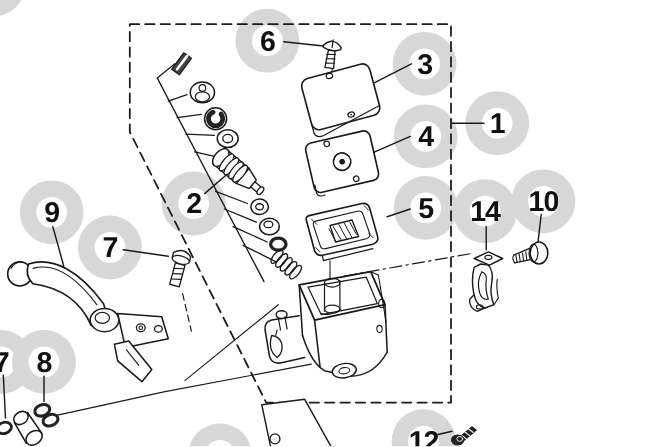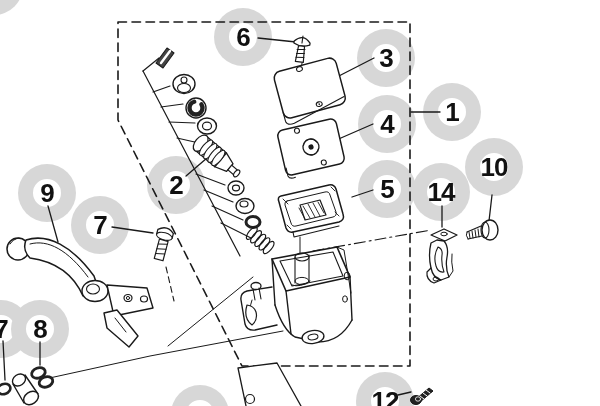--- a/index.html
+++ b/index.html
@@ -41,21 +41,21 @@
       </div>
       <div class="callout" style="left: 358px; top: 160px;">
         <span class="callout-num">5</span>
       </div>
       <div class="callout" style="left: 18px; top: 164px;">
         <span class="callout-num">9</span>
       </div>
       <div class="callout" style="left: 71px; top: 196px;">
         <span class="callout-num">7</span>
       </div>
-      <div class="callout" style="left: 465px; top: 138px; text-align: right;">
+      <div class="callout" style="left: 465px; top: 154px; text-align: right;">
         <span class="callout-num">10</span>
       </div>
       <div class="callout" style="left: 412px; top: 163px;">
         <span class="callout-num">14</span>
       </div>
       <div class="callout" style="left: -28px; top: 300px;">
         <span class="callout-num">7</span>
       </div>
       <div class="callout" style="left: 11px; top: 300px;">
         <span class="callout-num">8</span>

